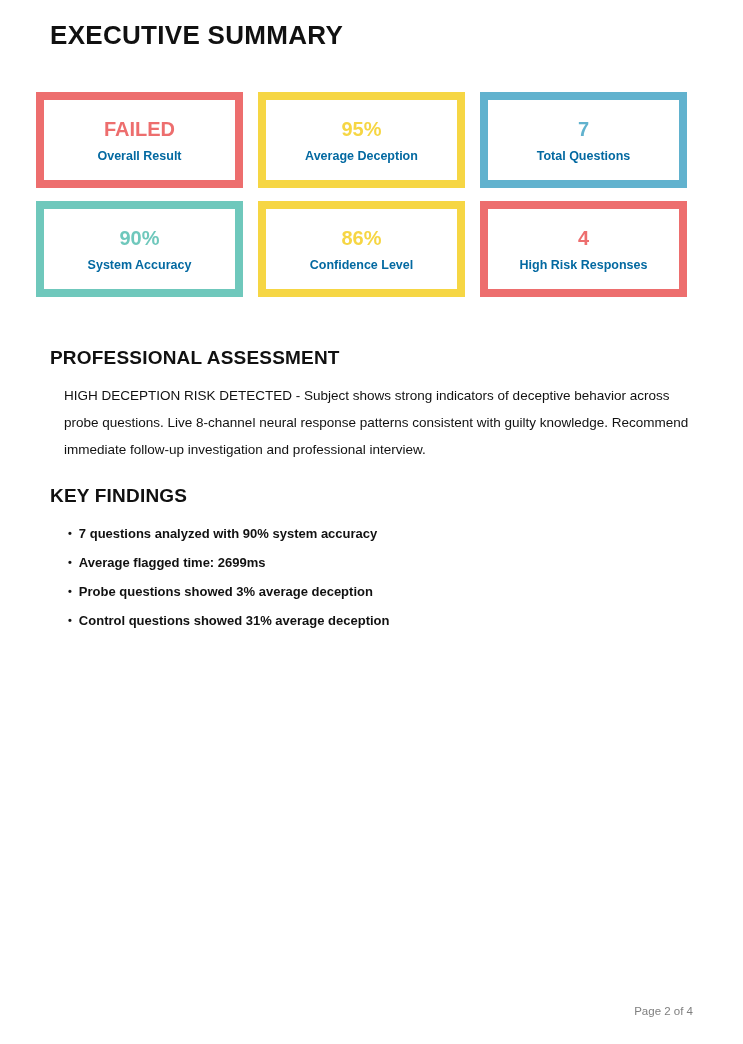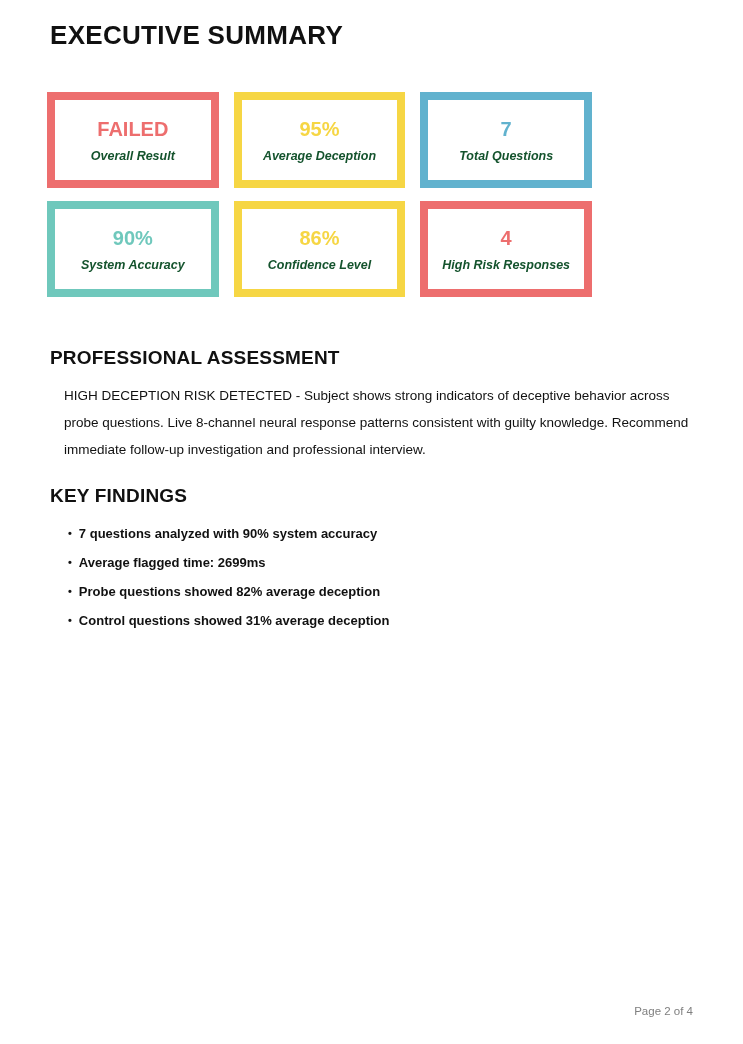--- a/index.html
+++ b/index.html
@@ -15,22 +15,22 @@
   }
   .title {
     margin: 20px 0 0 50px;
     font-size: 26px;
     line-height: 31px;
     font-weight: bold;
     letter-spacing: 0.3px;
     color: #111111;
   }
   .cards {
-    margin: 41px 0 0 47px;
-    width: 545px;
+    margin: 41px 0 0 36px;
+    width: 651px;
     display: grid;
     grid-template-columns: repeat(3, 1fr);
     column-gap: 15px;
     row-gap: 13px;
   }
   .card {
     height: 96px;
     border: 8px solid #cccccc;
     background: #ffffff;
     display: flex;
@@ -41,23 +41,22 @@
     text-align: center;
   }
   .card-value {
     font-size: 20px;
     font-weight: bold;
     line-height: 22px;
   }
   .card-label {
     font-size: 12.5px;
     font-weight: bold;
-    color: #14532d;
+    color: #0369a1;
     line-height: 14px;
-    font-style: italic;
   }
   .section-heading {
     margin: 49px 0 0 50px;
     font-size: 19px;
     line-height: 23px;
     font-weight: bold;
     letter-spacing: 0.2px;
     color: #111111;
   }
   .section-heading.key-findings { margin-top: 21px; }
@@ -128,19 +127,19 @@
     </div>
   </div>
 
   <h2 class="section-heading">PROFESSIONAL ASSESSMENT</h2>
   <p class="assessment-body">HIGH DECEPTION RISK DETECTED - Subject shows strong indicators of deceptive behavior across probe questions. Live 8-channel neural response patterns consistent with guilty knowledge. Recommend immediate follow-up investigation and professional interview.</p>
 
   <h2 class="section-heading key-findings">KEY FINDINGS</h2>
   <ul class="findings-list">
     <li>7 questions analyzed with 90% system accuracy</li>
     <li>Average flagged time: 2699ms</li>
-    <li>Probe questions showed 82% average deception</li>
+    <li>Probe questions showed 3% average deception</li>
     <li>Control questions showed 31% average deception</li>
   </ul>
 
   <div class="footer">Page 2 of 4</div>
 
 </div>
 
 </body></html>

